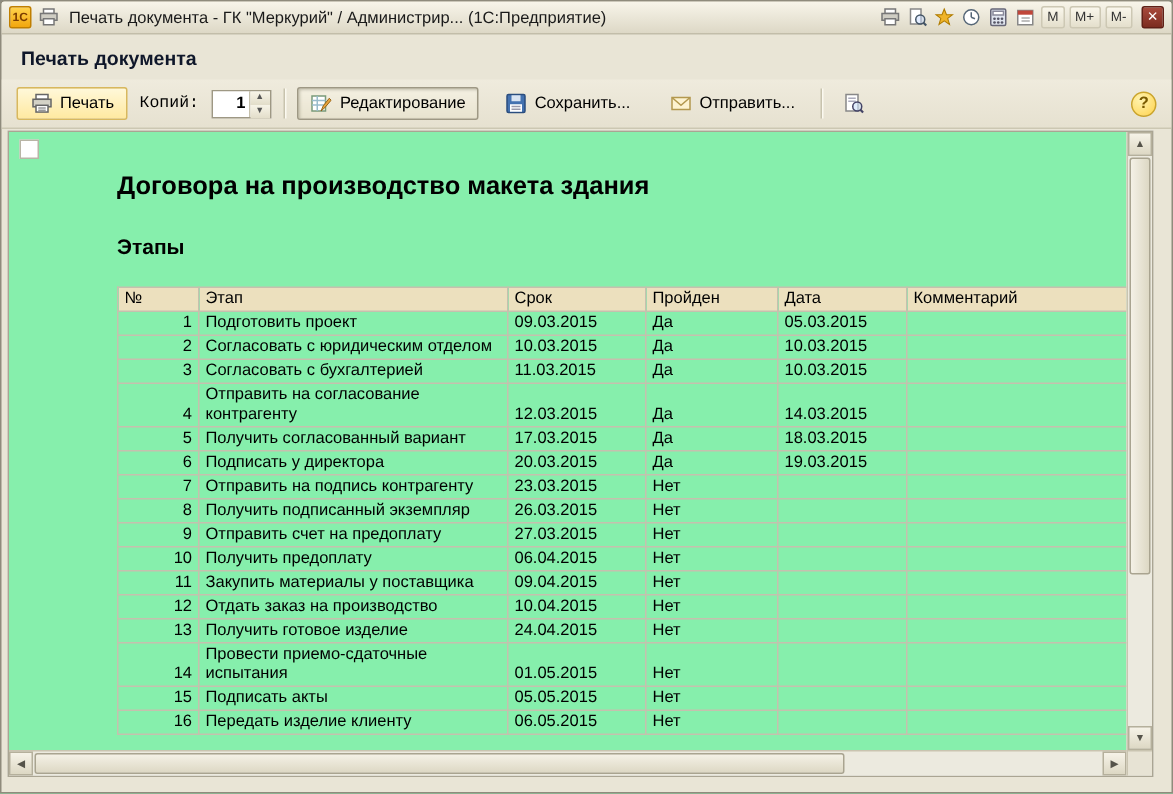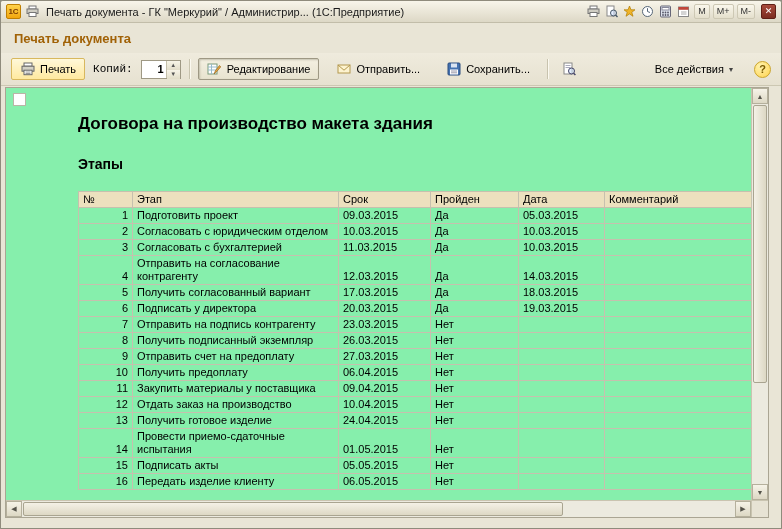--- a/index.html
+++ b/index.html
@@ -37,21 +37,21 @@
     border-radius: 2px; background: linear-gradient(#faf7ec, #e4dfcc); line-height: 11px;
   }
   .close-btn {
     width: 15px; height: 15px; border-radius: 2px;
     background: linear-gradient(#a84a3c, #7c2c20); border: 1px solid #5f1f16;
     color: #fff; font-size: 9px; line-height: 13px; text-align: center; margin-left: 3px;
   }
 
   
   .page-header { height: 30px; display: flex; align-items: center; padding: 0 13px; }
-  .page-title { font-size: 13px; font-weight: bold; color: #a16207; }
+  .page-title { font-size: 13px; font-weight: bold; color: #0f172a; }
 
   
   .toolbar {
     height: 33px; display: flex; align-items: center; gap: 8px;
     padding: 0 10px; border-bottom: 1px solid #ccc7b2;
     background: linear-gradient(#efebdd, #e6e1d0);
   }
   .btn {
     display: inline-flex; align-items: center; gap: 5px; height: 22px;
     padding: 0 8px; font-size: 11px; color: #000;
@@ -236,59 +236,55 @@
             <line x1="4.5" y1="2" x2="4.5" y2="12" stroke="#9bc"></line>
             <polygon points="7,12 8.5,8.5 12.5,3.5 13.8,4.8 9.5,9.8" fill="#e8a33d" stroke="#8a5a10" stroke-width="0.6"></polygon>
           </svg>
       </span>
       <span>Редактирование</span>
     </button>
 
     <button class="btn">
       <span class="tb-ico">
         <svg width="14" height="14" viewBox="0 0 14 14">
-            <rect x="1" y="3" width="12" height="8" fill="#fdf3cf" stroke="#b3984e"></rect>
-            <path d="M1 3 L7 8.2 L13 3" fill="none" stroke="#b3984e"></path>
-          </svg>
-      </span>
-      <span>Отправить...</span>
-    </button>
-
-    <button class="btn">
-      <span class="tb-ico">
-        <svg width="14" height="14" viewBox="0 0 14 14">
             <rect x="1" y="1" width="12" height="12" rx="1" fill="#4472b0" stroke="#2a4d7e"></rect>
             <rect x="4" y="1.5" width="6" height="4" fill="#d9e4f2"></rect>
             <rect x="3" y="7.5" width="8" height="5" fill="#fff"></rect>
             <line x1="4" y1="9" x2="10" y2="9" stroke="#99a"></line>
             <line x1="4" y1="10.8" x2="10" y2="10.8" stroke="#99a"></line>
           </svg>
       </span>
       <span>Сохранить...</span>
+    </button>
+
+    <button class="btn">
+      <span class="tb-ico">
+        <svg width="14" height="14" viewBox="0 0 14 14">
+            <rect x="1" y="3" width="12" height="8" fill="#fdf3cf" stroke="#b3984e"></rect>
+            <path d="M1 3 L7 8.2 L13 3" fill="none" stroke="#b3984e"></path>
+          </svg>
+      </span>
+      <span>Отправить...</span>
     </button>
 
     <span class="sep"></span>
 
     <button class="btn icon-btn">
       <span class="tb-ico">
         <svg width="14" height="14" viewBox="0 0 14 14">
             <rect x="2" y="1" width="8" height="11" fill="#fff" stroke="#888"></rect>
             <line x1="3.5" y1="3.5" x2="8.5" y2="3.5" stroke="#aab"></line>
             <line x1="3.5" y1="5.5" x2="8.5" y2="5.5" stroke="#aab"></line>
             <circle cx="9.5" cy="9" r="3" fill="rgba(205,225,250,.6)" stroke="#446"></circle>
             <line x1="11.6" y1="11.2" x2="13.4" y2="13" stroke="#446" stroke-width="1.5"></line>
           </svg>
       </span>
     </button>
 
     <div class="toolbar-right">
-      <button class="btn all-actions">
-        <span>Все действия</span>
-        <span class="caret">▾</span>
-      </button>
       <button class="help-btn">?</button>
     </div>
   </div>
 
   <div class="doc-region">
     <div class="doc-canvas">
       <span class="corner-cell"></span>
       <div class="doc-title">Договора на производство макета здания</div>
       <div class="doc-section">Этапы</div>
 

